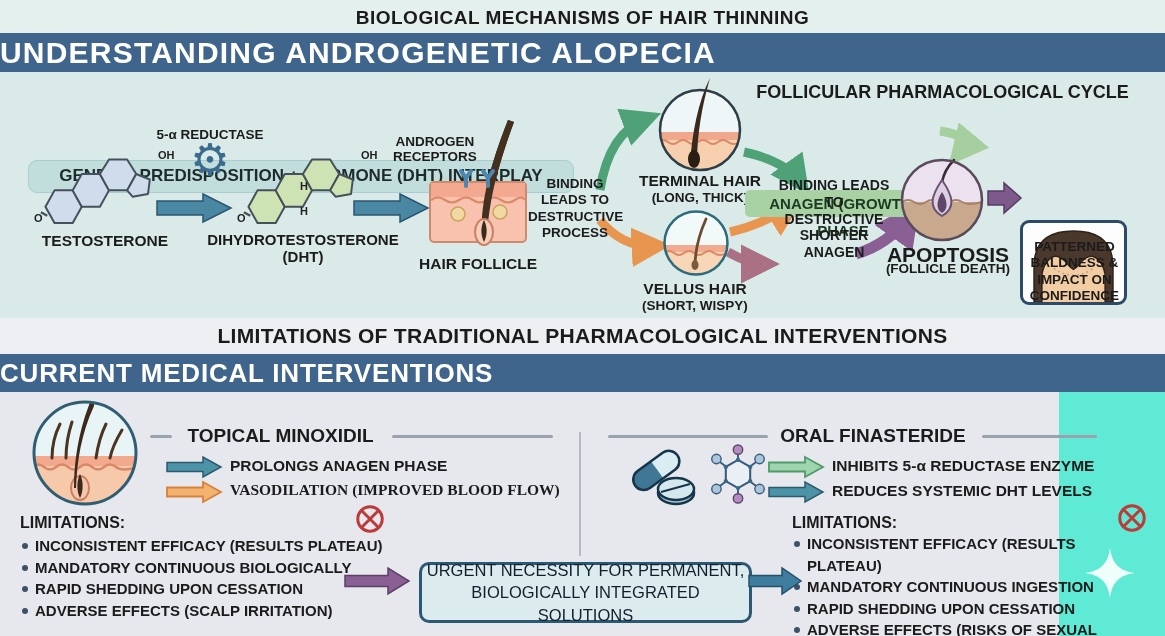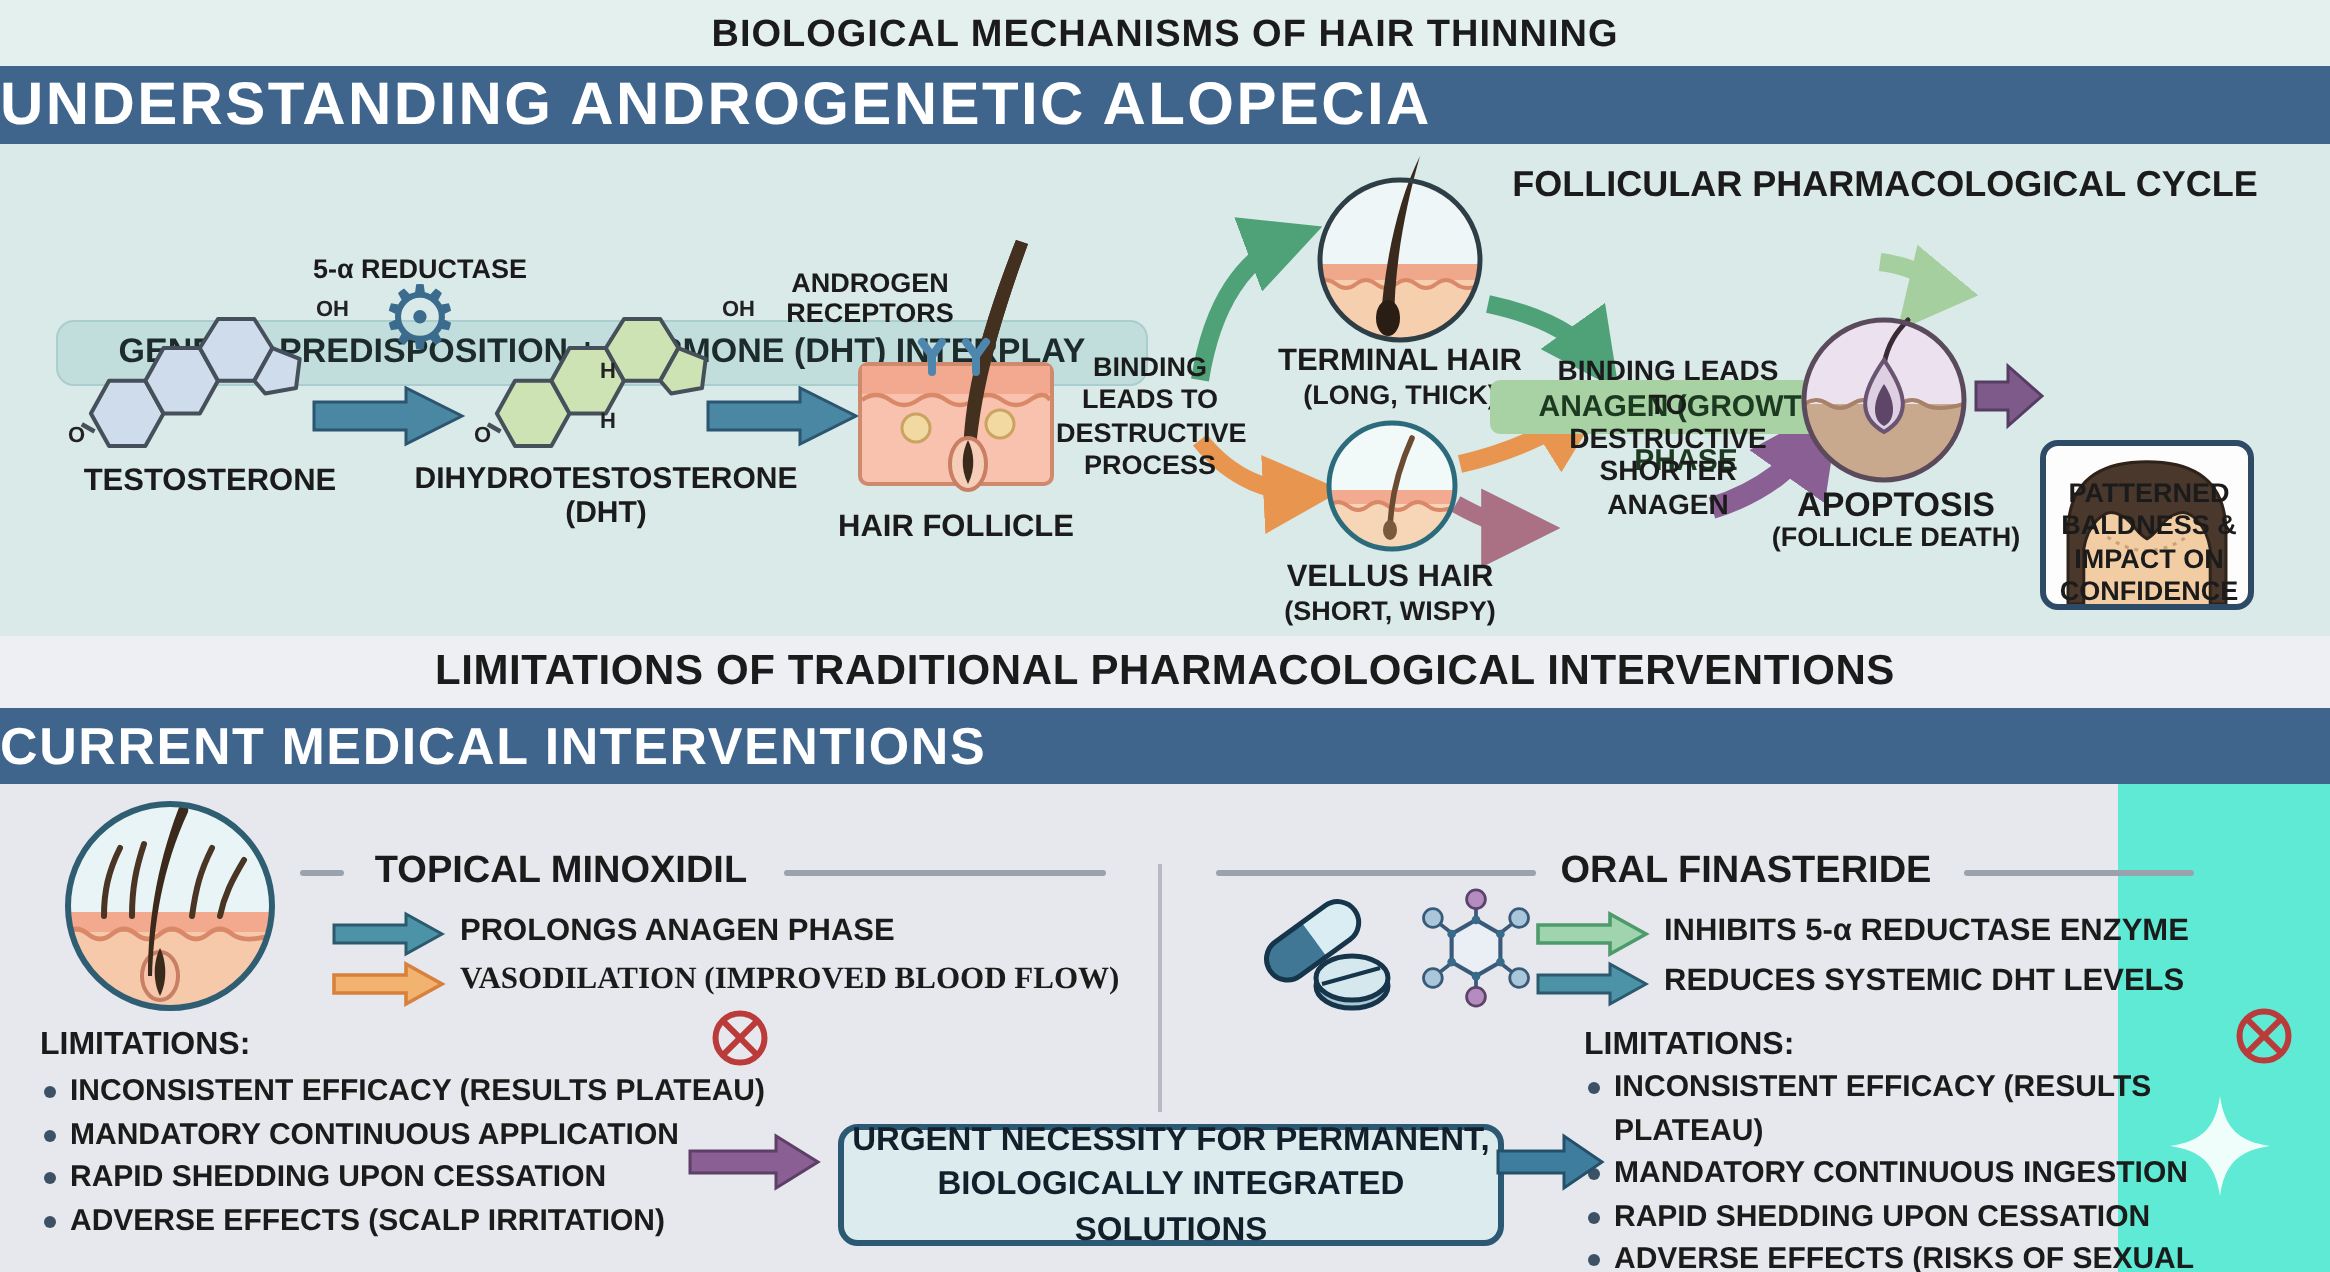--- a/index.html
+++ b/index.html
@@ -33,21 +33,21 @@
   .arr-orange polygon{fill:#f2b270;stroke:#d8813c;stroke-width:1.8;}
   .arr-green polygon{fill:#9fd4ae;stroke:#4f9a6a;stroke-width:1.8;}
   .fx-label{position:absolute;font-weight:700;font-size:15.5px;white-space:nowrap;}
   .lim-title{position:absolute;font-weight:700;font-size:16px;}
   .lim-list{position:absolute;margin:0;padding:0;list-style:none;font-weight:700;font-size:15px;}
   .lim-list li{position:relative;padding-left:15px;line-height:21.5px;}
   .lim-list li::before{content:"";position:absolute;left:2px;top:8px;width:6px;height:6px;
     border-radius:50%;background:#3d5166;}
   #conclusion-box{left:419px;top:562px;width:327px;height:55px;background:#dcecee;
     border:3px solid #2b5873;border-radius:10px;display:flex;align-items:center;justify-content:center;}
-  #conclusion-box div{font-weight:700;font-size:16.5px;text-align:center;line-height:1.35;color:#13202c;}
+  #conclusion-box div{font-weight:400;font-size:16.5px;text-align:center;line-height:1.35;color:#13202c;}
   #anagen-banner{left:745px;top:118px;width:196px;height:27px;background:#a9d2a4;border-radius:5px;
     font-weight:700;font-size:15px;line-height:27px;text-align:center;color:#1c3a20;}
   #telogen-pill{left:771px;top:250px;width:100px;height:42px;background:#d7c2de;border-radius:14px;
     font-weight:700;font-size:15px;line-height:19px;text-align:center;color:#241f2e;padding-top:2px;box-sizing:border-box;}
   #head-box{left:1020px;top:148px;width:107px;height:85px;background:#fdfdfd;border:3px solid #2d4a66;
     border-radius:9px;box-sizing:border-box;overflow:hidden;}
   #gear{left:178px;top:136px;width:64px;font-size:44px;line-height:48px;text-align:center;color:#3c6c8d;}
   .redx{position:absolute;width:32px;height:32px;}
   .redx circle{fill:none;stroke:#bb3b3b;stroke-width:3.2;}
   .redx line{stroke:#bb3b3b;stroke-width:3.2;}
@@ -203,21 +203,21 @@
       <circle cx="42" cy="42" r="40" fill="#ece2ef"></circle>
       <g clip-path="url(#clipAp)">
         <rect x="2" y="44" width="80" height="40" fill="#c8a98e"></rect>
         <path d="M2,44 Q8,40 14,44 T26,44 T38,44 T50,44 T62,44 T82,44" stroke="#a88268" stroke-width="2" fill="none"></path>
       </g>
       <path d="M 42,24 C 44,14 48,8 54,2" stroke="#3a2a35" stroke-width="2.5" fill="none" stroke-linecap="round"></path>
       <path d="M 42,22 C 53,38 56,50 42,58 C 28,50 31,38 42,22 Z" fill="#ded0e2" stroke="#6a5472" stroke-width="2"></path>
       <path d="M 42,34 C 48,43 48,52 42,55 C 36,52 36,43 42,34 Z" fill="#5d4668"></path>
       <circle cx="42" cy="42" r="40" fill="none" stroke="#5a4a5c" stroke-width="2.5"></circle>
     </svg>
-    <div class="lbl" style="left:878px;top:171px;width:140px;font-size:17px;">APOPTOSIS</div>
+    <div class="lbl" style="left:878px;top:171px;width:140px;font-size:21px;">APOPTOSIS</div>
     <div class="lbl" style="left:868px;top:189px;width:160px;font-size:13.5px;">(FOLLICLE DEATH)</div>
 
     <div id="head-box" class="abs">
       <svg width="101" height="79" viewBox="0 0 100 80">
         <path d="M 12,80 L 12,48 Q 14,18 50,16 Q 86,18 88,48 L 88,80 Z" fill="#f2cda4"></path>
         <path d="M 10,80 L 10,44 Q 10,8 50,8 Q 90,8 90,44 L 90,80 L 82,80 L 82,52 C 80,40 72,32 66,34 C 58,36 56,44 50,47 C 44,44 42,36 34,34 C 28,32 20,40 18,52 L 18,80 Z" fill="#4a382c" stroke="#2f2218" stroke-width="1.5" stroke-linejoin="round"></path>
         <path d="M 30,46 Q 50,60 70,46" stroke="#c9a27a" stroke-width="1.6" stroke-dasharray="2,3" fill="none"></path>
       </svg>
     </div>
     <div class="lbl" style="left:1012px;top:167px;width:125px;font-size:13.5px;line-height:1.22;">PATTERNED BALDNESS &amp; IMPACT ON CONFIDENCE</div>
@@ -268,21 +268,21 @@
 
     <svg class="redx" style="left:354px;top:111px;" viewBox="0 0 34 34">
       <circle cx="17" cy="17" r="13"></circle>
         <line x1="8" y1="8" x2="26" y2="26"></line>
         <line x1="26" y1="8" x2="8" y2="26"></line>
       </svg>
 
     <div class="lim-title" style="left:20px;top:122px;">LIMITATIONS:</div>
     <ul class="lim-list" style="left:20px;top:143px;width:400px;">
       <li>INCONSISTENT EFFICACY (RESULTS PLATEAU)</li>
-      <li>MANDATORY CONTINUOUS APPLICATION</li>
+      <li>MANDATORY CONTINUOUS BIOLOGICALLY</li>
       <li>RAPID SHEDDING UPON CESSATION</li>
       <li>ADVERSE EFFECTS (SCALP IRRITATION)</li>
     </ul>
 
     <div id="divider-v" class="abs" style="top:40px;height:124px;"></div>
 
     <svg class="abs" style="left:616px;top:48px;" width="92" height="72" viewBox="0 0 92 72">
       <g transform="rotate(-36 40 30)">
         <rect x="14" y="20" width="52" height="21" rx="10.5" fill="#d9edf3"></rect>
         <rect x="14" y="20" width="27" height="21" rx="10.5" fill="#3f7795"></rect>

